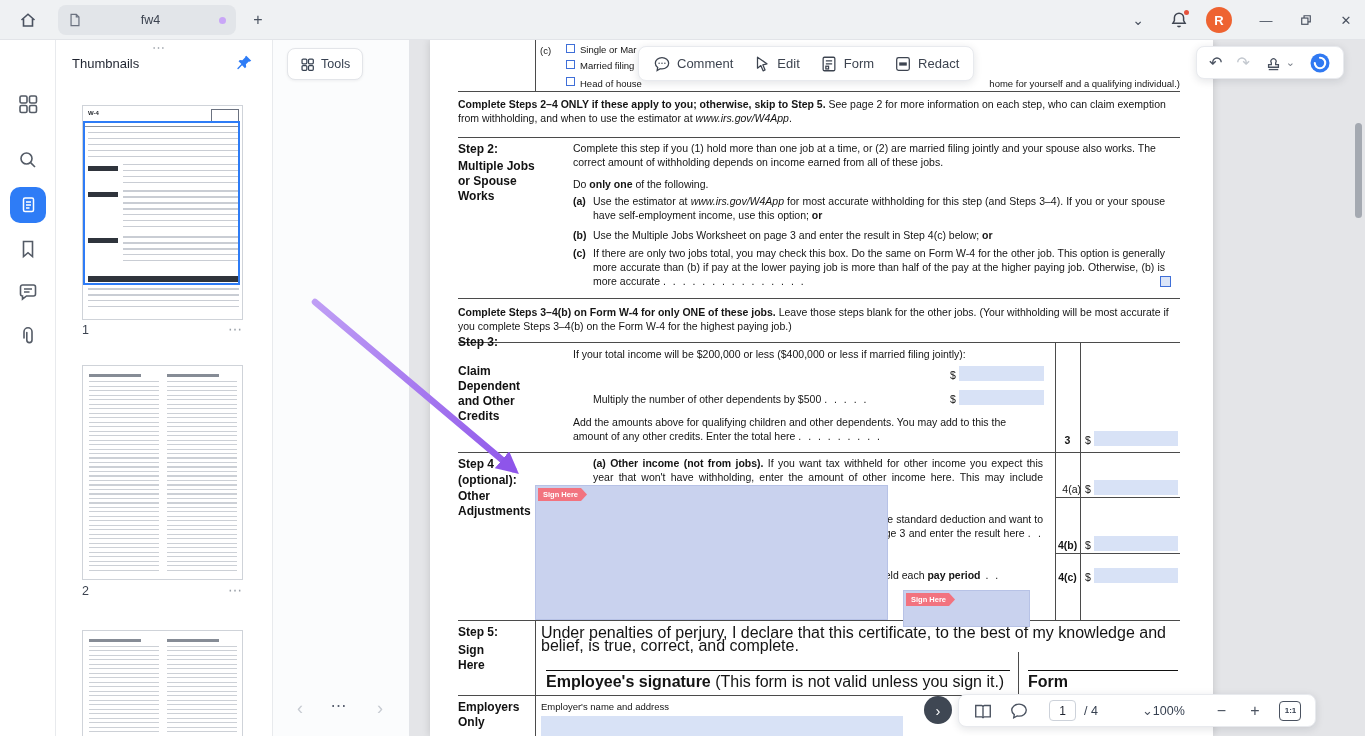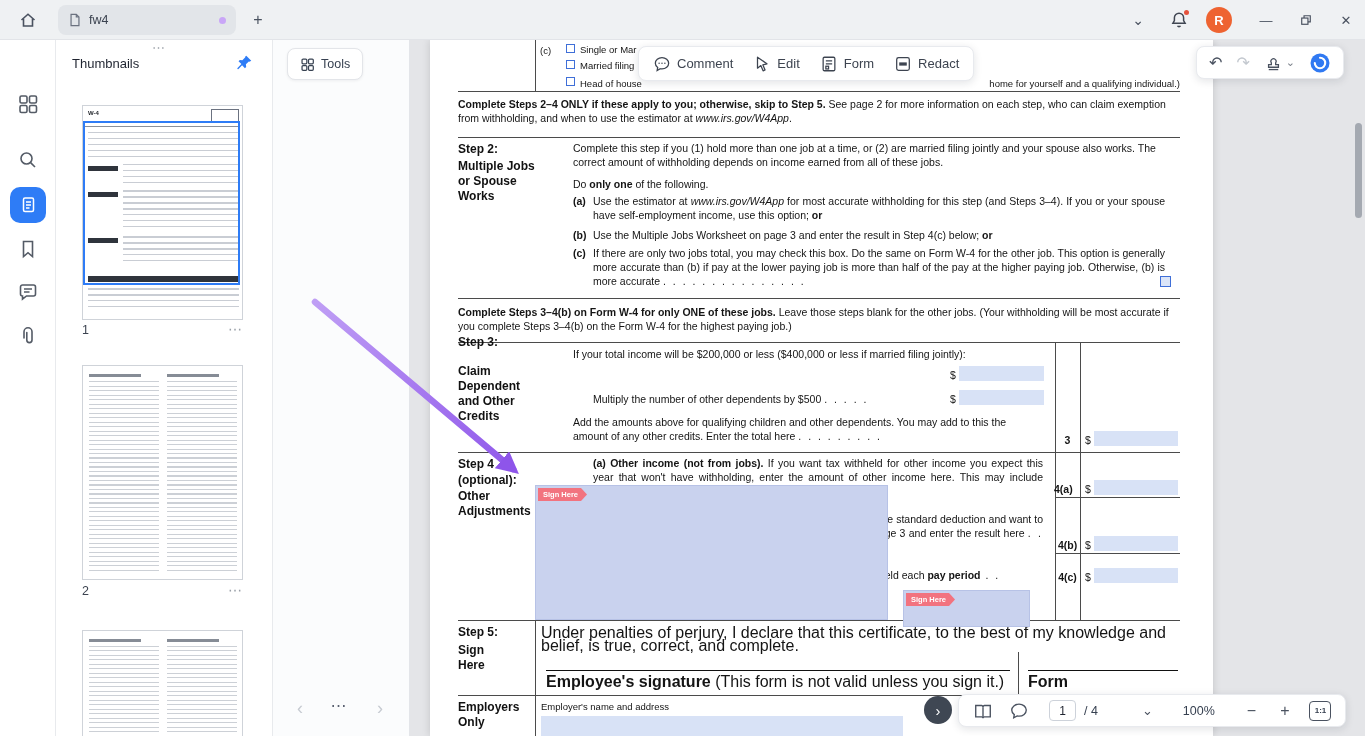--- a/index.html
+++ b/index.html
@@ -3,21 +3,21 @@
 <meta charset="utf-8">
 <style>
   * { margin:0; padding:0; box-sizing:border-box; }
   html,body { width:1365px; height:736px; overflow:hidden; font-family:"Liberation Sans",sans-serif; }
   #root { position:relative; width:1365px; height:736px; background:#e4e5e8; overflow:hidden; }
   .abs { position:absolute; }
 
   
   .titlebar { position:absolute; left:0; top:0; width:1365px; height:40px; background:#eff1f3; border-bottom:1px solid #e2e4e8; z-index:30; }
   .tb-btn { position:absolute; display:flex; align-items:center; justify-content:center; color:#4a5260; cursor:default; }
-  .tab { position:absolute; left:58px; top:5px; width:178px; height:30px; background:#e2e5e9; border-radius:8px; display:flex; align-items:center; padding:0 10px; gap:7px; }
+  .tab { position:absolute; left:58px; top:5px; width:178px; height:30px; background:#e2e5e9; border-radius:8px; display:flex; align-items:center; padding:0 10px; gap:7px;text-align:center; }
   .tab-label { font-size:12.5px; color:#3c4350; flex:1; }
   .tab-dot { width:7px; height:7px; border-radius:50%; background:#c9a6f7; }
   .avatar { position:absolute; left:1206px; top:7px; width:26px; height:26px; border-radius:50%; background:#ee6331; color:#fff; font-size:13px; font-weight:bold; display:flex; align-items:center; justify-content:center; }
   .glyph { font-size:16px; line-height:1; }
 
   
   .rail { position:absolute; left:0; top:40px; width:56px; height:696px; background:#fff; border-right:1px solid #e8eaed; z-index:20; }
   .rail-ic { position:absolute; left:17px; width:22px; height:22px; color:#545b66; }
   .rail-active { position:absolute; left:10px; top:147px; width:36px; height:36px; border-radius:10px; background:#2e7cf6; display:flex; align-items:center; justify-content:center; }
 
@@ -260,21 +260,21 @@
     <div class="f-body" style="left:143px;top:375px;width:460px"><span>Add the amounts above for qualifying children and other dependents. You may add to this the amount of any other credits. Enter the total here </span><span class="leader">.  .  .  .  .  .  .  .  .</span></div>
     <span class="f-body" style="left:625px;top:393px;width:25px;text-align:center;font-weight:bold">3</span>
     <span class="f-body" style="left:655px;top:393px">$</span>
     <div class="ffield" style="left:664px;top:391px;width:84px"></div>
     <div class="hl" style="left:28px;top:412px;width:722px"></div>
 
     <div class="f-label" style="left:28px;top:417px">Step 4</div>
     <div class="f-label" style="left:28px;top:433px">(optional):</div>
     <div class="f-label" style="left:28px;top:449px;width:84px">Other Adjustments</div>
     <div class="f-body item just" style="left:143px;top:416px;width:470px"><b>(a) Other income (not from jobs).</b><span> If you want tax withheld for other income you expect this year that won't have withholding, enter the amount of other income here. This may include interest, dividends, and retirement income </span><span class="leader">.  .  .  .  .</span></div>
-    <span class="f-body" style="left:624px;top:442px;width:27px;text-align:left;font-weight:bold">4(a)</span>
+    <span class="f-body" style="left:624px;top:442px;width:27px;text-align:right;font-weight:normal">4(a)</span>
     <span class="f-body" style="left:655px;top:442px">$</span>
     <div class="ffield" style="left:664px;top:440px;width:84px"></div>
     <div class="f-body item just" style="left:143px;top:472px;width:470px"><b>(b) Deductions.</b><span> If you expect to claim deductions other than the standard deduction and want to reduce your withholding, use the Deductions Worksheet on page 3 and enter the result here </span><span class="leader">.  .  .  .  .  .  .  .  .  .  .  .  .</span></div>
     <span class="f-body" style="left:624px;top:498px;width:27px;text-align:center;font-weight:bold">4(b)</span>
     <span class="f-body" style="left:655px;top:498px">$</span>
     <div class="ffield" style="left:664px;top:496px;width:84px"></div>
     <div class="f-body item" style="left:143px;top:528px;width:470px"><b>(c) Extra withholding.</b><span> Enter any additional tax you want withheld each </span><b>pay period</b><span class="leader"> .  .</span></div>
     <span class="f-body" style="left:624px;top:530px;width:27px;text-align:center;font-weight:bold">4(c)</span>
     <span class="f-body" style="left:655px;top:530px">$</span>
     <div class="ffield" style="left:664px;top:528px;width:84px"></div>
@@ -364,21 +364,21 @@
         </svg>
     </span>
     <span style="margin-left:16px">
       <svg class="ic" width="20" height="20" viewBox="0 0 22 22" fill="none" stroke="#4a5260" stroke-width="1.5">
           <path d="M11 3.5c-4.4 0-8 2.9-8 6.5 0 2 1.1 3.8 2.8 5l-.6 3.5 3.8-2c.6.1 1.3.2 2 .2 4.4 0 8-2.9 8-6.7s-3.6-6.5-8-6.5z"></path>
         </svg>
     </span>
     <input class="page-input" style="margin-left: 20px;" value="1">
     <span style="margin-left:8px;font-size:12.5px">/ 4</span>
     <span style="margin-left:44px;font-size:13px;color:#4a5260">⌄</span>
-    <span style="margin-left:30px;font-size:12.5px">100%</span>
+    <span style="font-size:12.5px">100%</span>
     <span style="margin-left:32px;font-size:16px;color:#4a5260">−</span>
     <span style="margin-left:24px;font-size:16px;color:#4a5260">+</span>
     <span class="fitbox" style="margin-left:20px;margin-right:2px">1:1</span>
   </div>
 
   <div class="scrollthumb"></div>
 
   <svg class="arrow-svg" width="260" height="215" viewBox="0 0 260 215">
     <defs>
       <linearGradient id="ag" gradientUnits="userSpaceOnUse" x1="30" y1="17" x2="237" y2="192">

